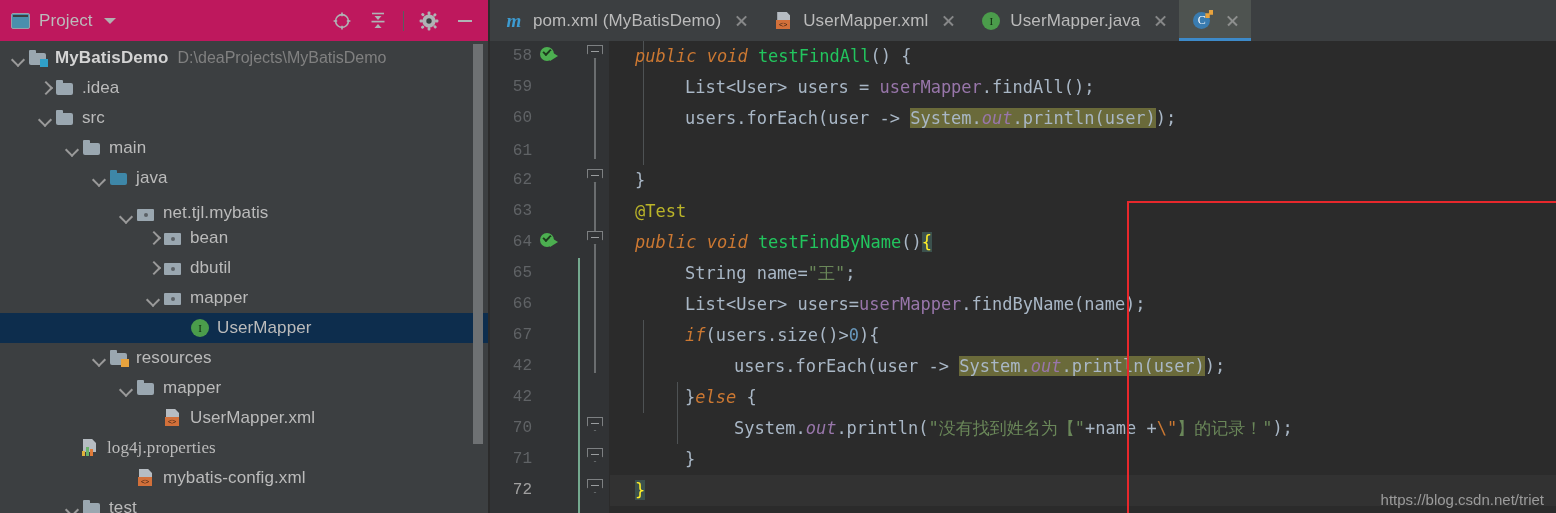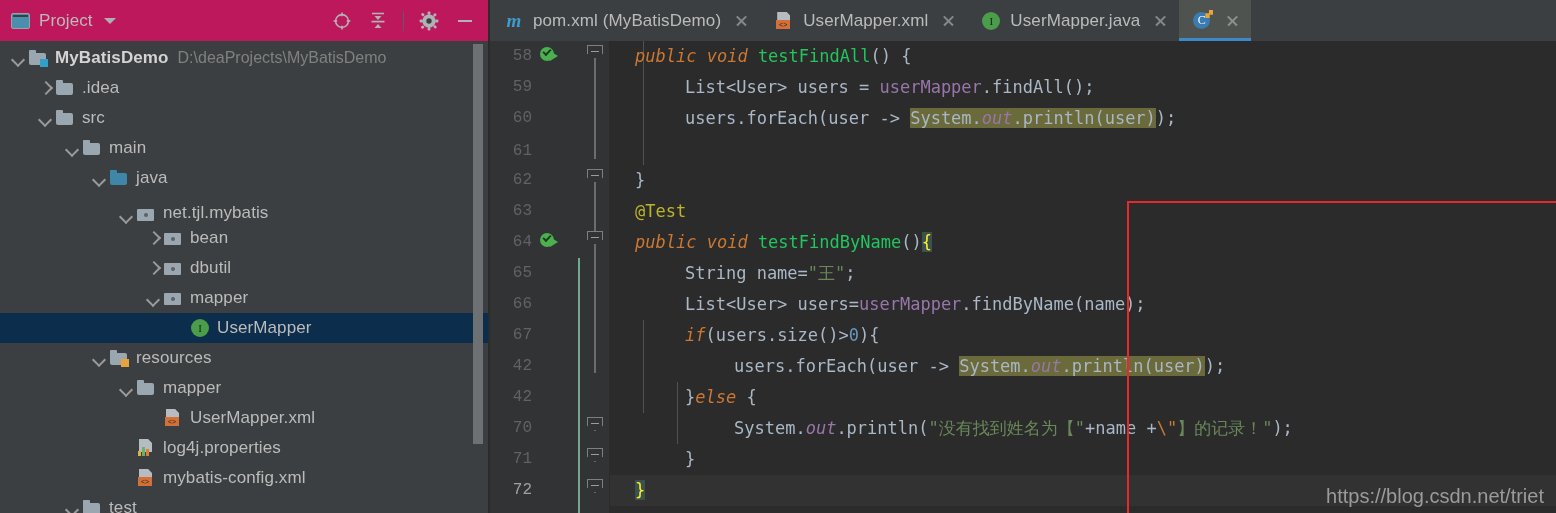--- a/index.html
+++ b/index.html
@@ -237,21 +237,21 @@
   .brace-hl{ background:#3b514d; color:#ffef28; }
   .ind-guide{ position:absolute; width:1px; background:#4e5254; }
 
   
   #red-box{
     position:absolute; left:637px; top:160px; width:770px; height:322px;
     border:2px solid #e8282c; pointer-events:none;
   }
   
   #watermark{
-    position:absolute; right:12px; bottom:5px; font-size:20px; color:#9b9b9b;
+    position:absolute; right:12px; bottom:5px; font-size:15px; color:#9b9b9b;
     font-family:"Liberation Sans", sans-serif;
   }
 </style>
 </head>
 <body>
 
 <div id="app">
 
   <div id="sidebar">
 
@@ -372,21 +372,21 @@
           <span class="ico folder"></span>
           <span class="row-label">mapper</span>
         </div>
         <div class="row" style="padding-left: 145px;">
           <span class="arrow"></span>
           <span class="ico xml">
             <span class="gl">&lt;&gt;</span>
           </span>
           <span class="row-label">UserMapper.xml</span>
         </div>
-        <div class="row" style="padding-left: 118px;">
+        <div class="row" style="padding-left: 62px; font-family: Liberation Serif, serif;">
           <span class="arrow"></span>
           <span class="ico props">
             <span class="bars">
               <i style="height:5px"></i>
               <i style="height:9px;background:#69b369"></i>
               <i style="height:7px;background:#e07b39"></i>
             </span>
           </span>
           <span class="row-label">log4j.properties</span>
         </div>

